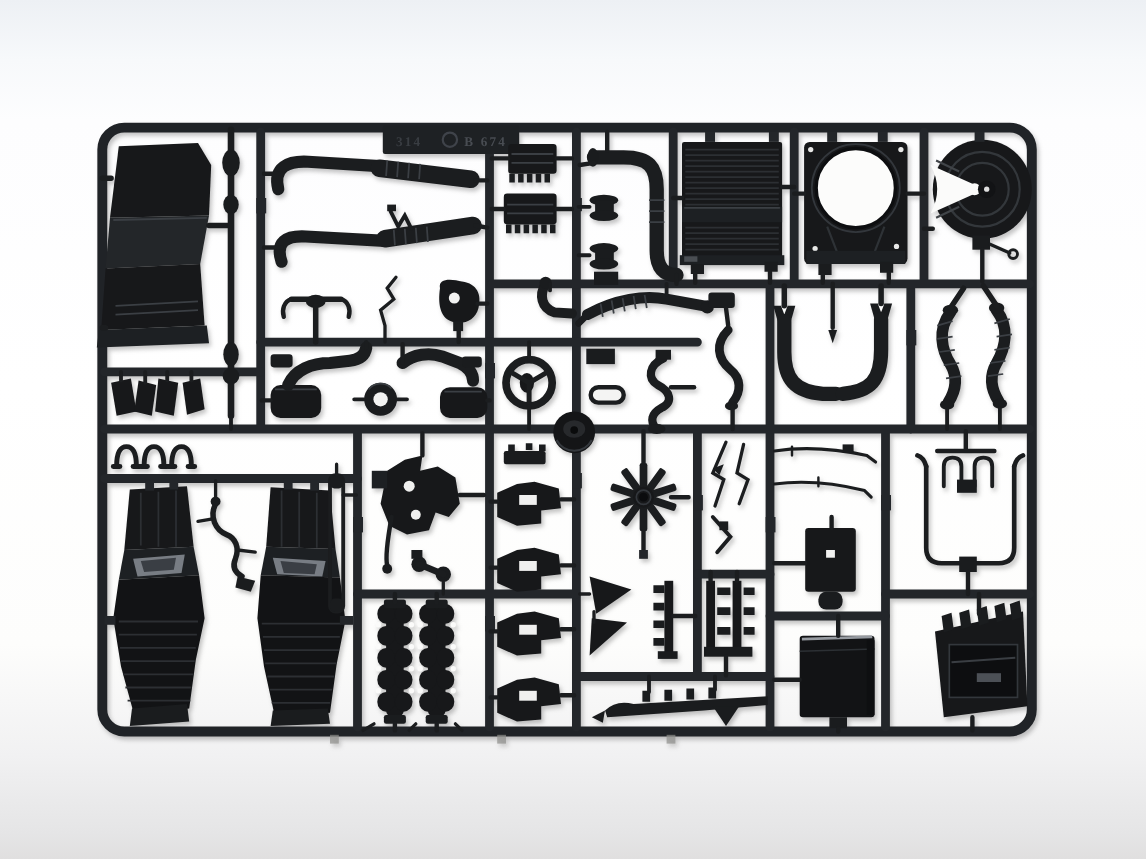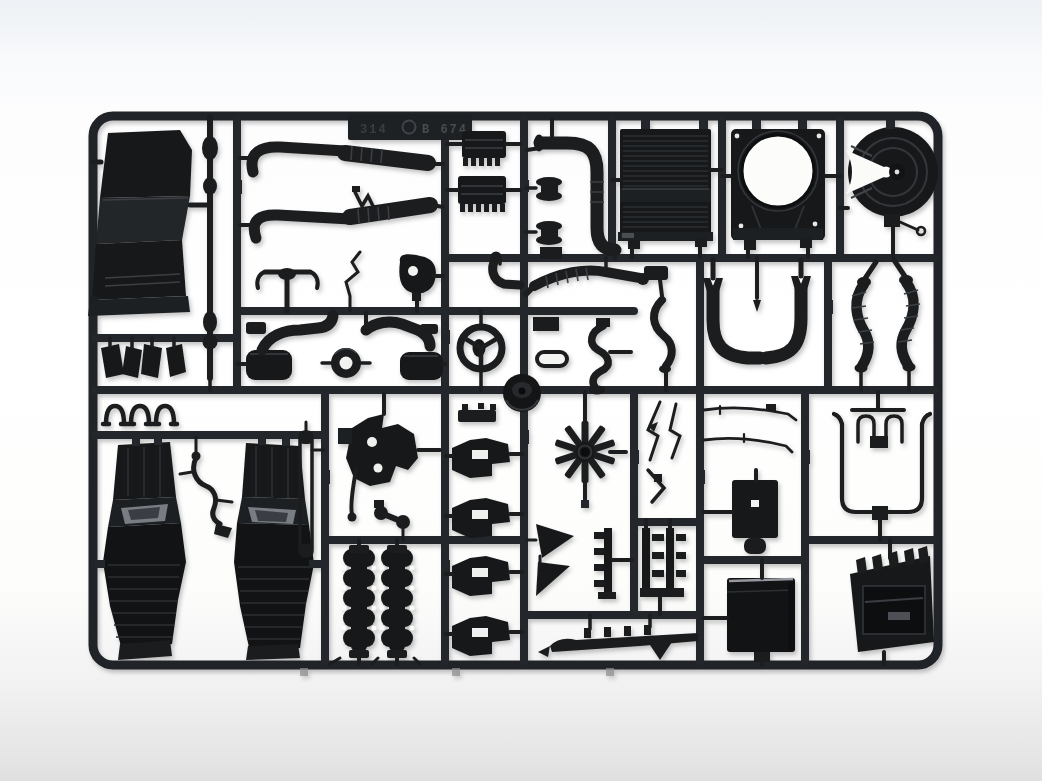--- a/index.html
+++ b/index.html
@@ -1,19 +1,19 @@
 <!DOCTYPE html>
 <html><head>
 <meta charset="utf-8">
 <style>
   html,body{margin:0;padding:0;background:#fff;}
   .stage{
     position:relative;width:1042px;height:781px;overflow:hidden;
     background:linear-gradient(180deg,#edf0f4 0%,#f7f9fb 7%,#fdfdfe 14%,#ffffff 45%,#fdfdfc 75%,#f1f1f2 88%,#e5e5e6 97%,#e0dfdf 100%);
-    font-family:Liberation Mono, monospace;
+    font-family:Liberation Serif, serif;
   }
   svg{display:block;}
   .sprue-art{filter:drop-shadow(2px 3px 2px rgba(60,60,60,0.30));}
   .p{fill:#1a1c1e;}
   .p2{fill:#17181a;}
   .p3{fill:#1d2023;}
   .dk{fill:#121315;}
   .runner{stroke:#23262a;stroke-width:8;fill:none;stroke-linecap:round;}
   .frame{stroke:#202327;stroke-width:9;fill:none;}
   .pipe{stroke:#1b1d1f;fill:none;stroke-linecap:round;}

